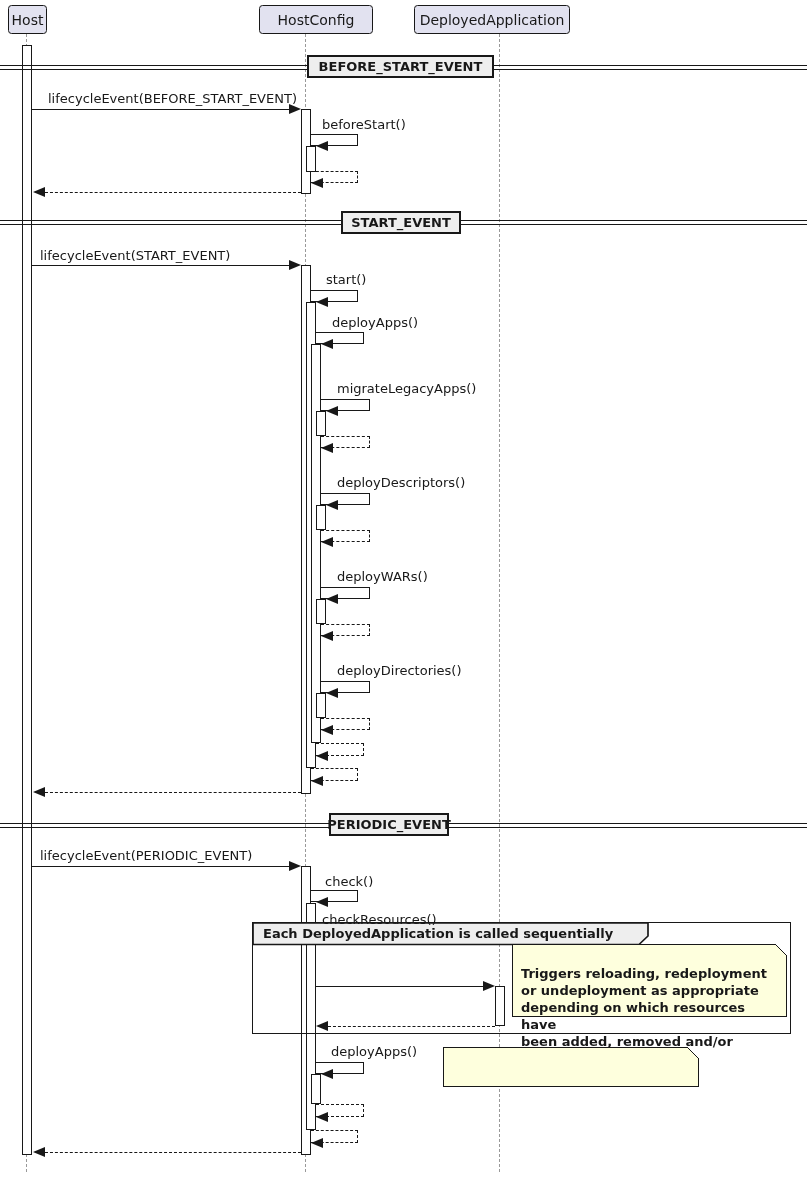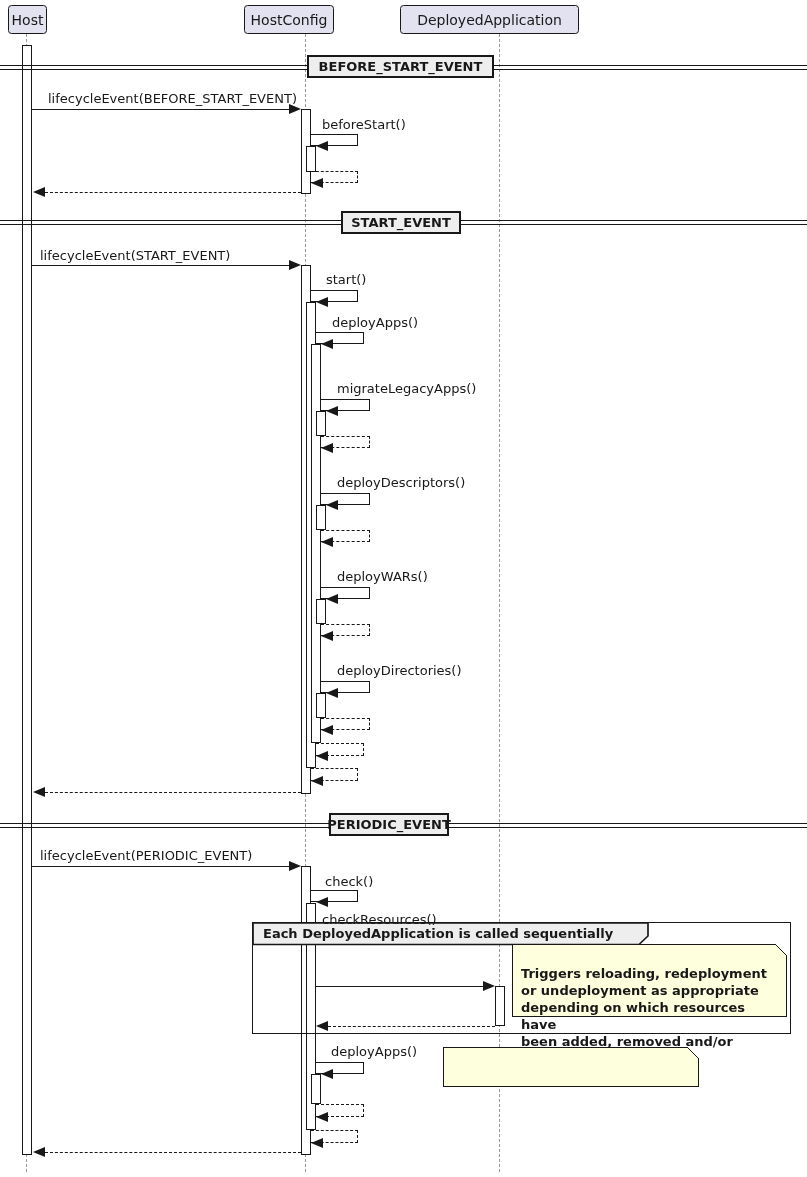--- a/index.html
+++ b/index.html
@@ -158,22 +158,22 @@
 
   <div class="dvl" style="top:220px"></div>
   <div class="dvl" style="top:224px"></div>
   <div class="dvbox" style="left:341px;top:211px;width:120px">START_EVENT</div>
 
   <div class="dvl" style="top:823px"></div>
   <div class="dvl" style="top:827px"></div>
   <div class="dvbox" style="left:329px;top:813px;width:120px">PERIODIC_EVENT</div>
 
   <div class="pbox" style="left:8px;top:5px;width:39px">Host</div>
-  <div class="pbox" style="left:244px;top:5px;width:90px">HostConfig</div>
-  <div class="pbox" style="left:400px;top:5px;width:179px">DeployedApplication</div>
+  <div class="pbox" style="left:259px;top:5px;width:114px">HostConfig</div>
+  <div class="pbox" style="left:414px;top:5px;width:156px">DeployedApplication</div>
 
   <div class="ml" style="left:48px;top:92px">lifecycleEvent(BEFORE_START_EVENT)</div>
   <div class="ml" style="left:322px;top:118px">beforeStart()</div>
 
   <div class="ml" style="left:40px;top:249px">lifecycleEvent(START_EVENT)</div>
   <div class="ml" style="left:326px;top:273px">start()</div>
   <div class="ml" style="left:332px;top:316px">deployApps()</div>
   <div class="ml" style="left:337px;top:382px">migrateLegacyApps()</div>
   <div class="ml" style="left:337px;top:476px">deployDescriptors()</div>
   <div class="ml" style="left:337px;top:570px">deployWARs()</div>

